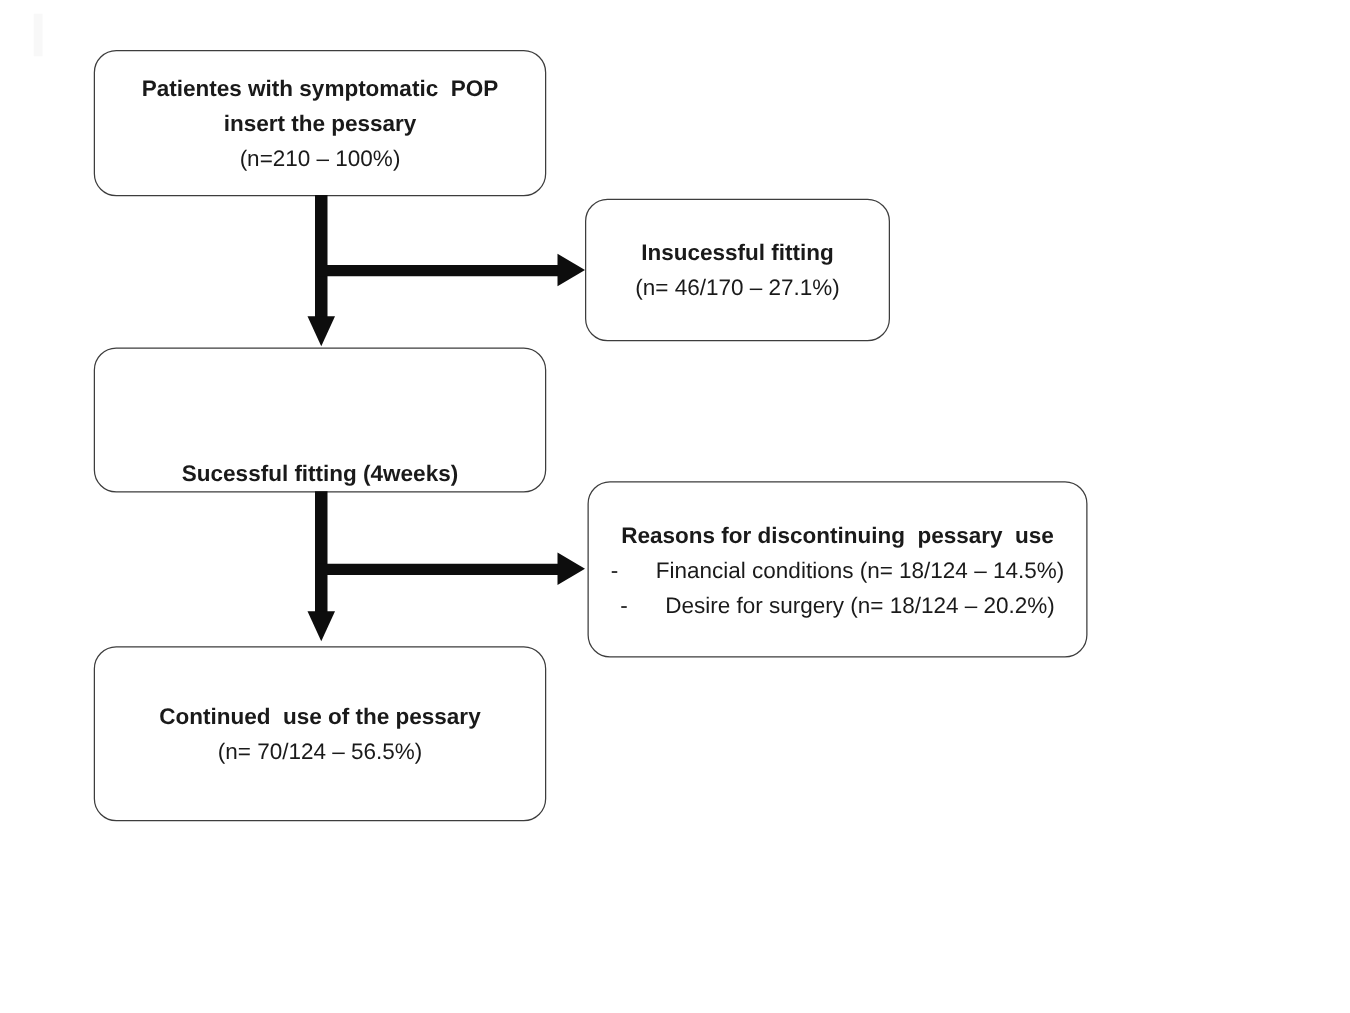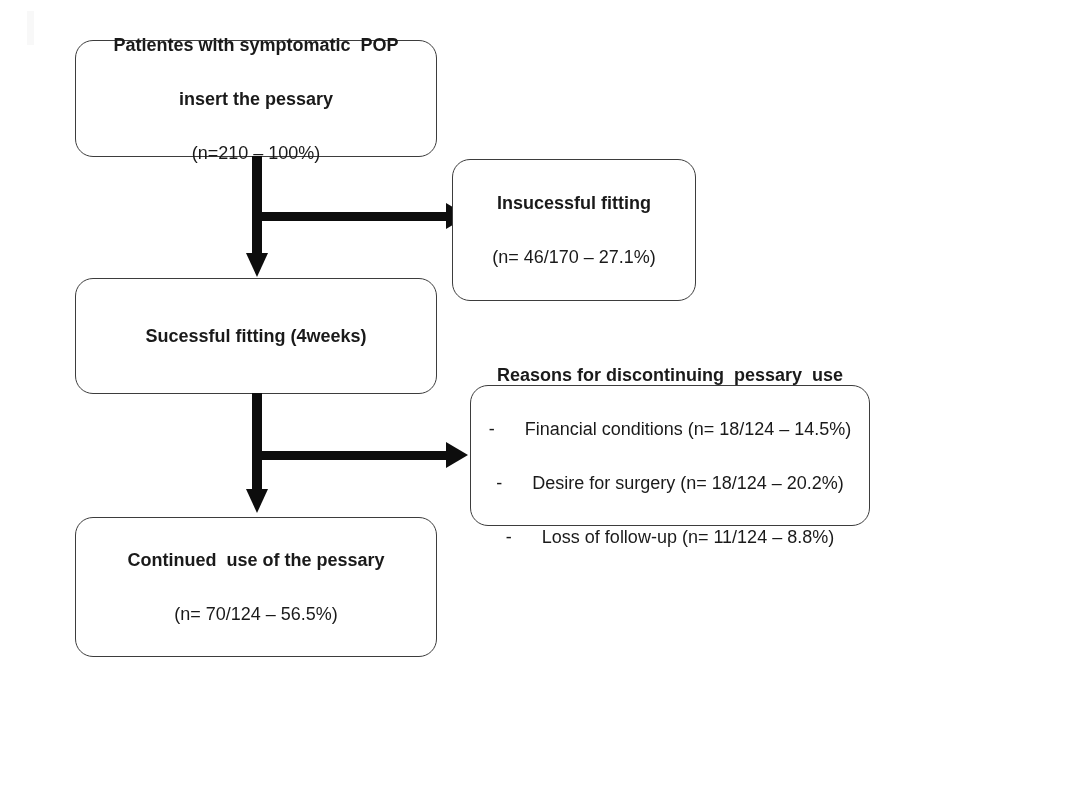--- a/index.html
+++ b/index.html
@@ -27,28 +27,27 @@
     background: var(--background);
     border: 1.6px solid var(--border);
     border-radius: 18px;
     display: flex;
     flex-direction: column;
     justify-content: center;
     align-items: center;
     text-align: center;
     font-size: 18px;
     line-height: 28px;
-    gap: 26px;
   }
   .box .line { white-space: pre-wrap; }
   .bold { font-weight: bold; }
 
   #box-patients     { left: 75px;  top: 40px;  width: 362px; height: 117px; }
-  #box-unsuccessful { left: 452px; top: 159px; width: 244px; height: 142px; }
-  #box-successful   { left: 75px;  top: 278px; width: 362px; height: 116px; }
+  #box-unsuccessful { left: 468px; top: 159px; width: 244px; height: 114px; }
+  #box-successful   { left: 75px;  top: 278px; width: 362px; height: 116px; justify-content: flex-end; }
   #box-reasons      { left: 470px; top: 385px; width: 400px; height: 141px; }
   #box-continued    { left: 75px;  top: 517px; width: 362px; height: 140px; }
 
   .shaft-v {
     position: absolute;
     width: 10px;
     background: var(--arrow);
   }
   .shaft-h {
     position: absolute;
@@ -126,21 +125,20 @@
 
   <div>
     <div class="shaft-h" id="h2-shaft"></div>
     <div class="head-right" id="h2-head"></div>
   </div>
 
   <div class="box" id="box-reasons">
     <div class="line bold">Reasons for discontinuing  pessary  use</div>
     <div class="line">-      Financial conditions (n= 18/124 – 14.5%)</div>
     <div class="line">-      Desire for surgery (n= 18/124 – 20.2%)</div>
-    <div class="line">-      Loss of follow-up (n= 11/124 – 8.8%)</div>
   </div>
 
   <div class="box" id="box-continued">
     <div class="line bold">Continued  use of the pessary</div>
     <div class="line">(n= 70/124 – 56.5%)</div>
   </div>
 
 </div>
 
 </body></html>

